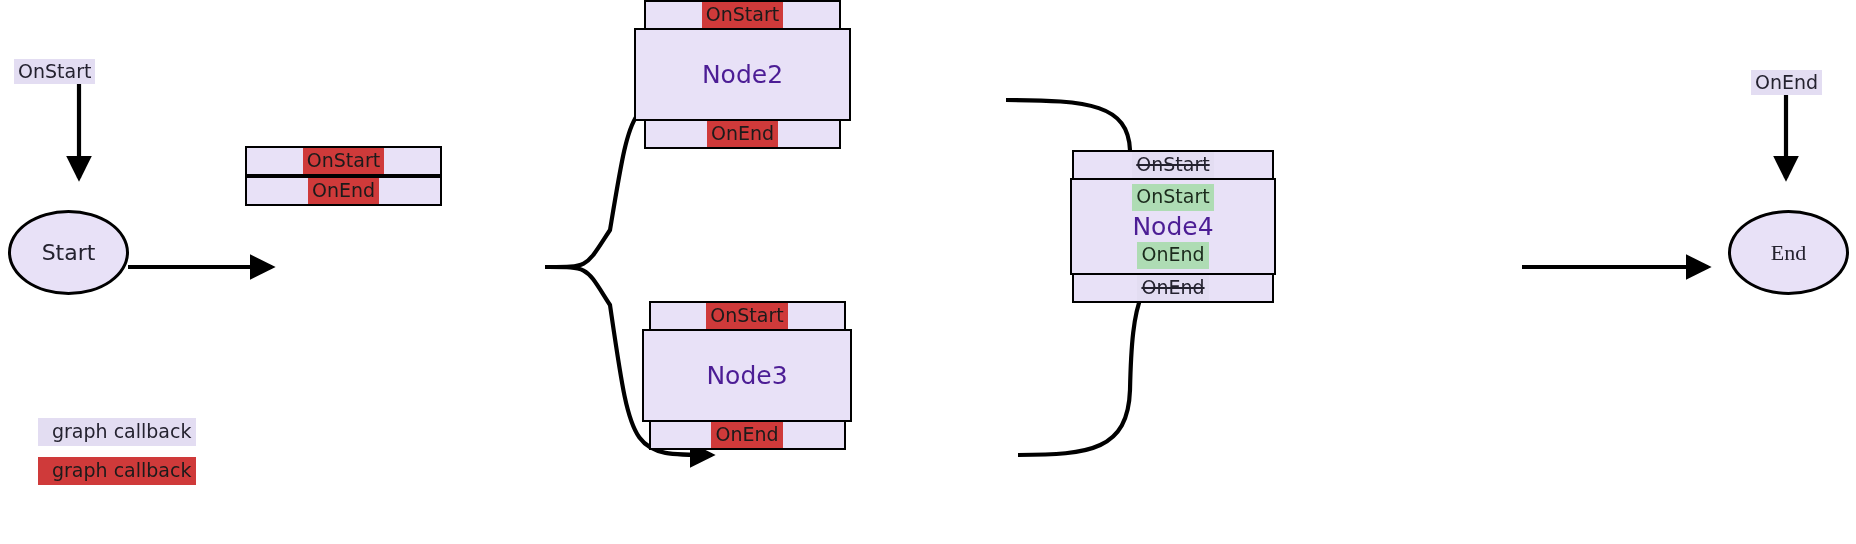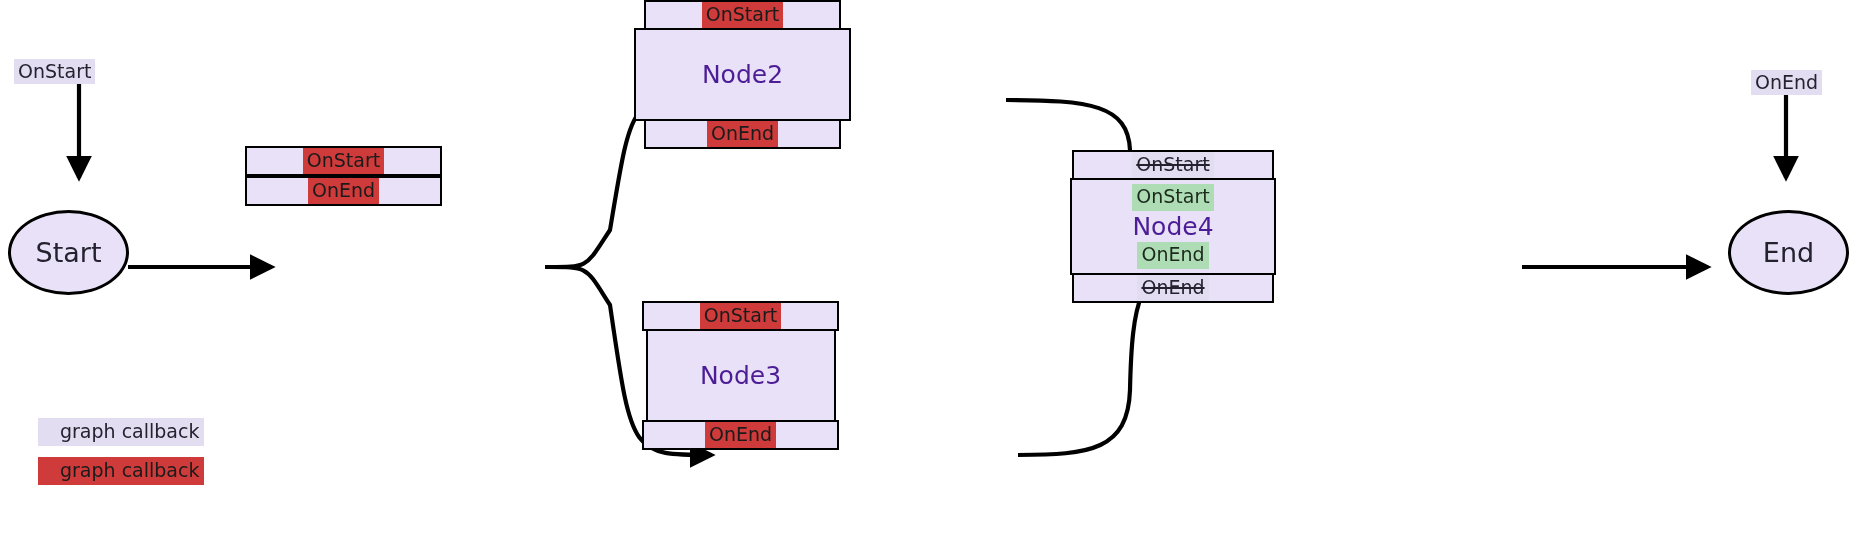--- a/index.html
+++ b/index.html
@@ -31,21 +31,21 @@
 
   
   .terminal {
     position: absolute;
     background: #e8e1f7;
     border: 3.2px solid #000000;
     border-radius: 50%;
     display: flex;
     align-items: center;
     justify-content: center;
-    font-size: 27px;
+    font-size: 22px;
     color: #24222f;
     box-sizing: border-box;
   }
 
   
   .node-group {
     position: absolute;
     display: flex;
     flex-direction: column;
     align-items: center;
@@ -110,21 +110,21 @@
     position: absolute;
     left: 38px;
     top: 418px;
     display: flex;
     flex-direction: column;
     gap: 11px;
     align-items: flex-start;
   }
   .legend-item {
     font-size: 19px;
-    padding: 2px 5px 3px 22px;
+    padding: 2px 5px 3px 14px;
     white-space: nowrap;
     line-height: 1.2;
   }
 </style>
 </head>
 <body>
 
 <div id="stage">
 
   <svg class="edges" viewBox="0 0 1856 544" preserveAspectRatio="none">
@@ -152,21 +152,21 @@
   </svg>
 
   <div class="float-label" style="left:14px; top:59px;">OnStart</div>
 
   <div class="float-label" style="left:1751px; top:70px;">OnEnd</div>
 
   <div class="terminal" style="left:8px; top:210px; width:121px; height:85px;">
     <span>Start</span>
   </div>
 
-  <div class="terminal" style="left:1728px; top:210px; width:121px; height:85px;">
+  <div class="terminal" style="left:1728px; top:210px; width:121px; height:85px;font-family:Liberation Serif, serif;">
     <span>End</span>
   </div>
 
   <div class="node-group" style="left:245px; top:146px;">
     <div class="bar" style="width:197px;">
       <span class="cb cb-node">OnStart</span>
     </div>
     <div class="bar" style="width:197px;">
       <span class="cb cb-node">OnEnd</span>
     </div>
@@ -181,21 +181,21 @@
     </div>
     <div class="bar" style="width:197px;">
       <span class="cb cb-node">OnEnd</span>
     </div>
   </div>
 
   <div class="node-group" style="left:642px; top:301px;">
     <div class="bar" style="width:197px;">
       <span class="cb cb-node">OnStart</span>
     </div>
-    <div class="body" style="width:190px; height:93px; margin:-2px 0;">
+    <div class="body" style="width:210px; height:93px; margin:-2px 0;">
       <span class="node-title">Node3</span>
     </div>
     <div class="bar" style="width:197px;">
       <span class="cb cb-node">OnEnd</span>
     </div>
   </div>
 
   <div class="node-group" style="left:1070px; top:150px;">
     <div class="bar" style="width:202px;">
       <span class="cb cb-graph struck">OnStart</span>

